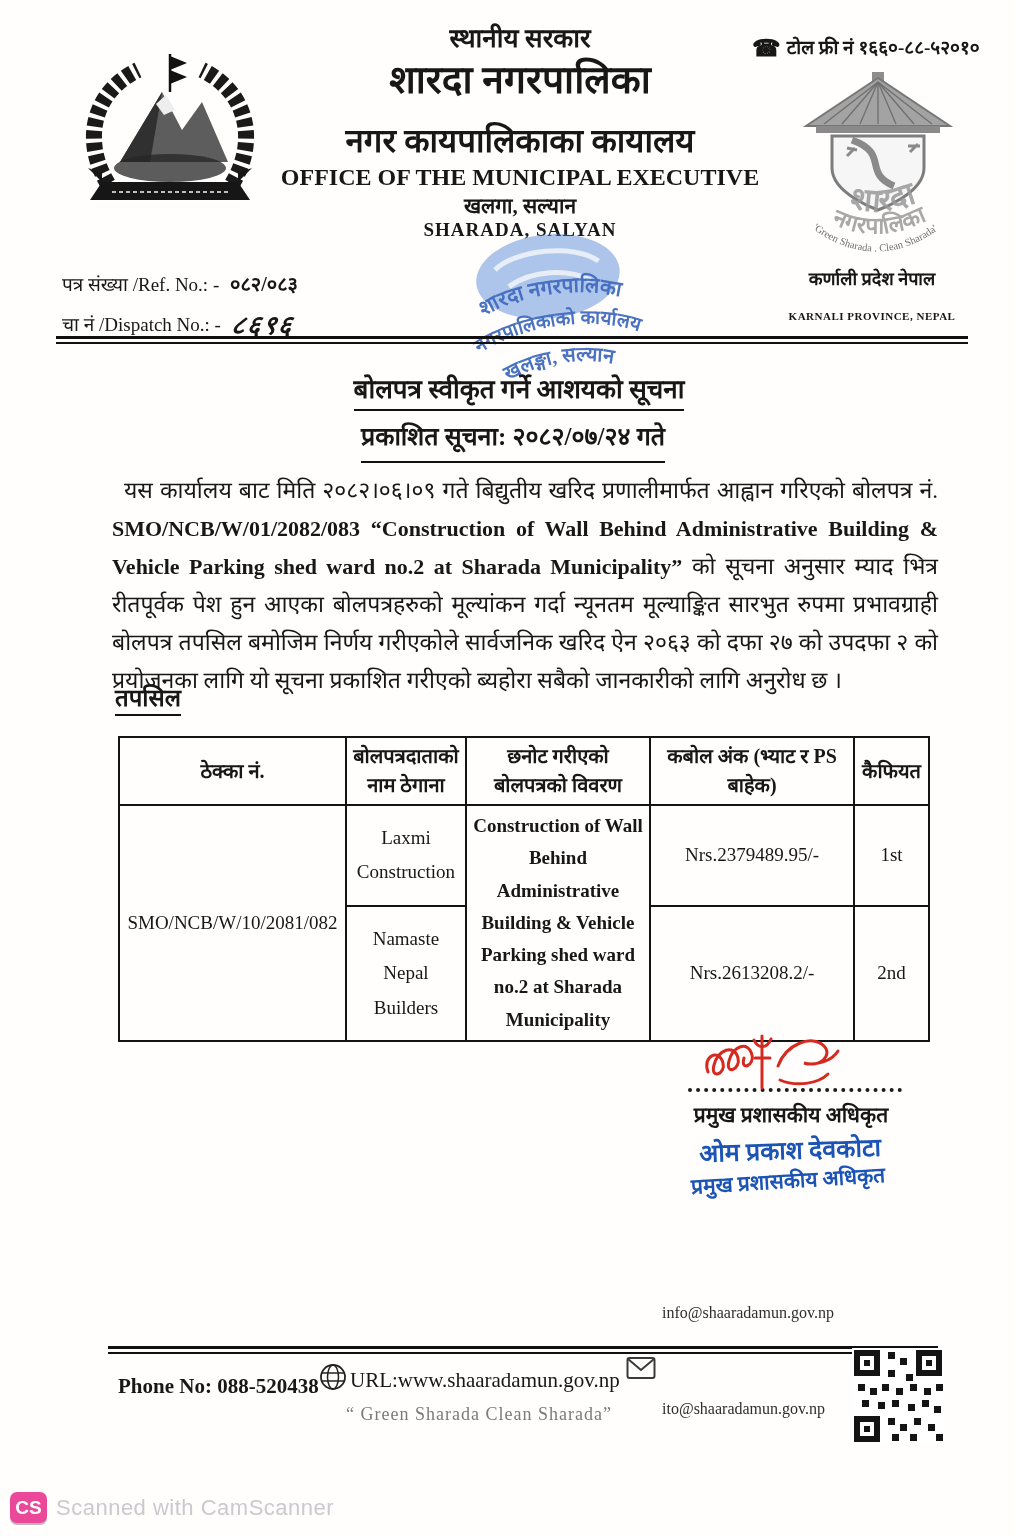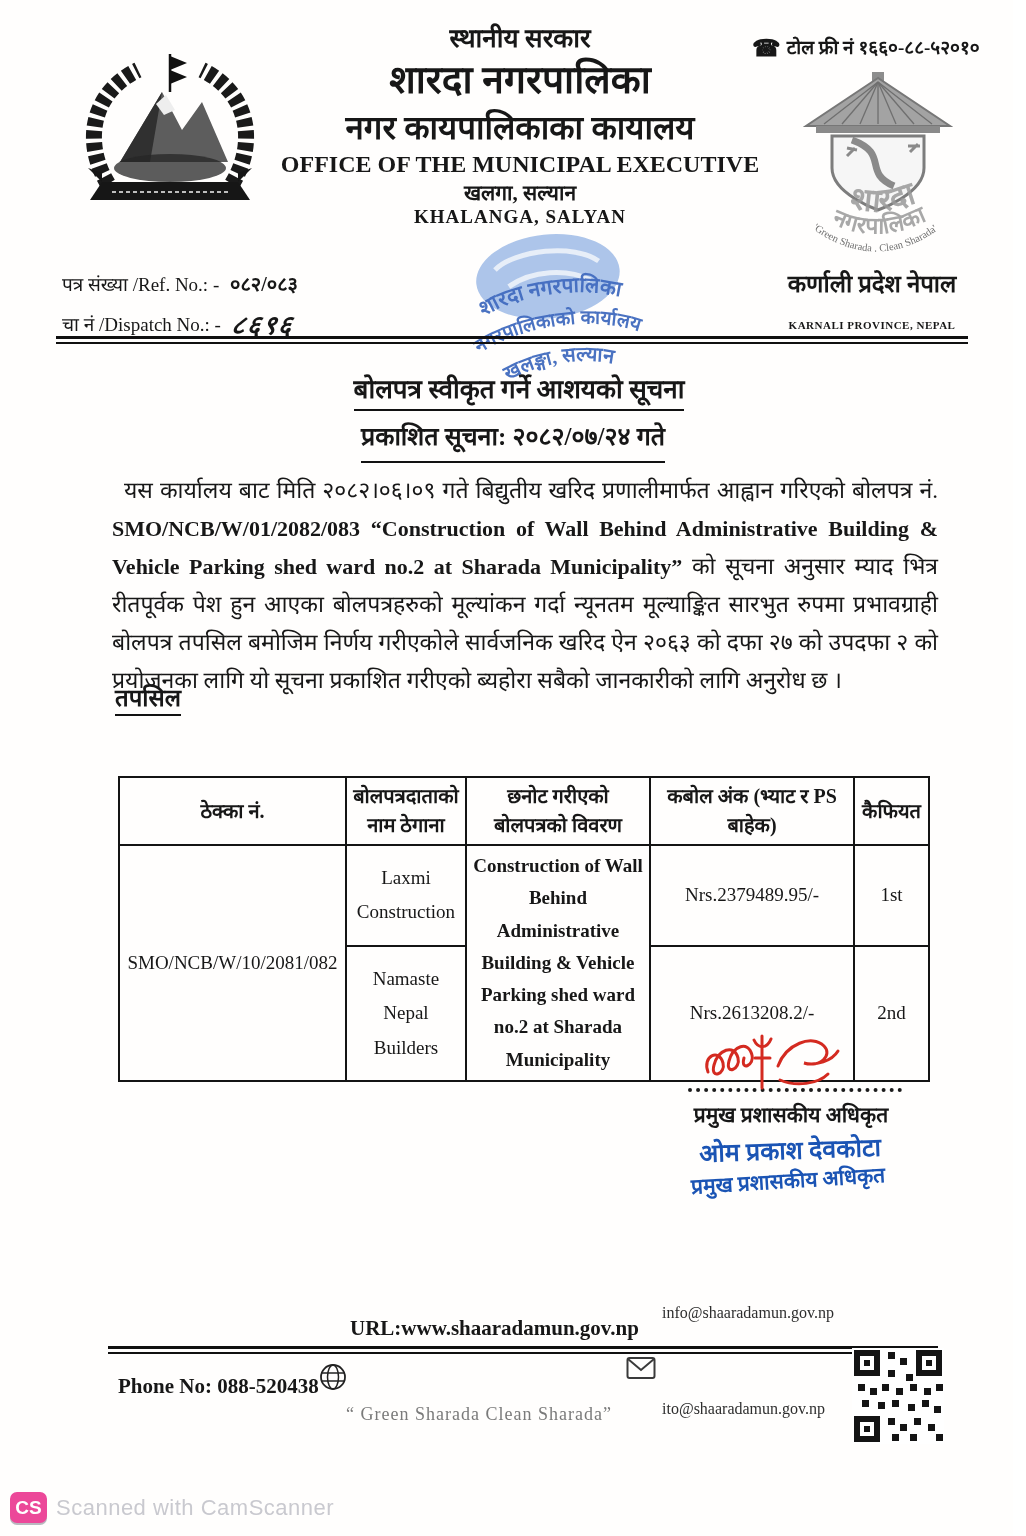--- a/index.html
+++ b/index.html
@@ -7,26 +7,26 @@
         font-family:"Liberation Serif", serif;color:#171717;}
   .abs{position:absolute;}
 
   
   .tollfree{left:752px;top:34px;font-size:19px;font-weight:bold;white-space:nowrap;}
   .tollfree .ph{font-size:23px;vertical-align:-2px;margin-right:6px;}
   .hdr{left:255px;top:24px;width:530px;text-align:center;line-height:1.15;}
   .hdr .l1{font-size:26px;font-weight:bold;}
   .hdr .l2{font-size:39px;font-weight:bold;margin-top:4px;}
   .hdr .l3{font-size:27px;font-weight:bold;margin-top:3px;letter-spacing:1px;}
-  .hdr .l4{font-size:33px;font-weight:bold;margin-top:7px;}
+  .hdr .l4{font-size:33px;font-weight:bold;margin-top:20px;}
   .hdr .l5{font-size:24px;font-weight:bold;margin-top:3px;}
   .hdr .l6{font-size:21px;font-weight:bold;margin-top:3px;}
   .hdr .l7{font-size:19px;font-weight:bold;margin-top:1px;letter-spacing:1px;}
   .province{left:763px;top:266px;width:218px;text-align:center;}
-  .province .np{font-size:24px;font-weight:bold;}
+  .province .np{font-size:18px;font-weight:bold;}
   .province .en{font-size:11px;font-weight:bold;margin-top:20px;letter-spacing:.5px;}
 
   .refblk{left:62px;top:270px;font-size:19px;}
   .refblk .row{margin-bottom:9px;white-space:nowrap;}
   .refblk .val{font-weight:bold;font-size:20px;margin-left:6px;}
   .refblk .hand{display:inline-block;font-family:"DejaVu Sans",sans-serif;font-style:italic;
                 font-weight:bold;font-size:26px;letter-spacing:2px;transform:skewX(-10deg);
                 vertical-align:-3px;}
 
   .rule{border-top:3.5px solid #101010;border-bottom:2px solid #101010;height:3px;}
@@ -42,42 +42,42 @@
   .subject .s2{display:inline-block;font-size:25px;font-weight:bold;border-bottom:2.5px solid #121212;padding-bottom:9px;margin-top:7px;}
 
   
   .bodypara{left:112px;top:472px;width:826px;font-size:23px;line-height:38px;
             text-align:justify;text-indent:12px;}
   .bodypara b{font-size:22px;}
 
   .tapasil{left:115px;top:680px;font-size:24px;font-weight:bold;border-bottom:2.5px solid #121212;padding-bottom:1px;}
 
   
-  table.bids{position:absolute;left:118px;top:776px;width:812px;border-collapse:collapse;padding-left:20px;}
+  table.bids{position:absolute;left:118px;top:736px;width:812px;border-collapse:collapse;padding-left:20px;}
   table.bids th,table.bids td{border:2px solid #141414;text-align:center;vertical-align:middle;padding:4px 6px;}
   table.bids th{font-size:20px;font-weight:bold;line-height:1.45;height:50px;}
   table.bids td{font-size:19px;}
   td.contract{font-size:20px;}
   td.desc{font-weight:bold;line-height:1.7;}
   td.bidder{line-height:1.8;}
   tr.r1{height:84px;} tr.r2{height:96px;}
 
   
   .sigsvg{left:700px;top:1030px;width:168px;height:64px;z-index:2;}
   .sigdots{left:688px;top:1060px;width:214px;height:28px;border-bottom:4px dotted #1c1c1c;}
   .sigtitle{left:658px;top:1100px;width:266px;text-align:center;font-size:21px;font-weight:bold;}
   .signame{left:646px;top:1132px;width:288px;text-align:center;font-size:25px;font-weight:bold;
            color:#1b54b4;transform:rotate(-2deg);}
   .sigtitle2{left:642px;top:1166px;width:292px;text-align:center;font-size:21px;font-weight:bold;
            color:#1b54b4;transform:rotate(-3.5deg);}
 
   
   .f-phone{left:118px;top:1374px;font-size:21px;font-weight:bold;}
   .f-globe{left:318px;top:1362px;}
-  .f-url{left:350px;top:1316px;font-size:21px;font-weight:bold;}
+  .f-url{left:350px;top:1368px;font-size:21px;font-weight:normal;}
   .f-tag{left:346px;top:1404px;font-size:18px;color:#7a7a7a;letter-spacing:1px;}
   .f-mail{left:626px;top:1356px;}
   .f-em1{left:662px;top:1304px;font-size:16px;color:#2e2e2e;}
   .f-em2{left:662px;top:1400px;font-size:16px;color:#2e2e2e;}
   .qr{left:852px;top:1348px;width:92px;height:96px;}
 
   
   .wm{left:10px;top:1492px;display:flex;align-items:center;gap:9px;
       font-family:"Liberation Sans",sans-serif;color:#c9c9cf;}
   .wm .badge{width:37px;height:31px;background:#ec4899;border-radius:7px;color:#ffffff;
@@ -104,21 +104,21 @@
     <path d="M168,140 L182,126 L168,131 Z" fill="#161616"></path>
     <line x1="42" y1="150" x2="158" y2="150" stroke="#bdbdbd" stroke-width="2" stroke-dasharray="4 3"></line>
   </svg>
 
   <div class="abs hdr">
     <div class="l1">स्थानीय सरकार</div>
     <div class="l2">शारदा नगरपालिका</div>
     <div class="l4">नगर कायपालिकाका कायालय</div>
     <div class="l5">OFFICE OF THE MUNICIPAL EXECUTIVE</div>
     <div class="l6">खलगा, सल्यान</div>
-    <div class="l7">KHALANGA, SALYAN</div>
+    <div class="l7">SHARADA, SALYAN</div>
   </div>
 
   <div class="abs tollfree">
     <span class="ph">☎</span><span>टोल फ्री नं १६६०-८८-५२०१०</span>
   </div>
 
   <svg class="abs" style="left:792px;top:72px;" width="172" height="192" viewBox="0 0 172 192">
     <rect x="80" y="0" width="12" height="9" fill="#8d8d8d"></rect>
     <polygon points="86,6 14,54 158,54" fill="#a3a3a3" stroke="#777" stroke-width="2"></polygon>
     <g stroke="#6f6f6f" stroke-width="1.3">

